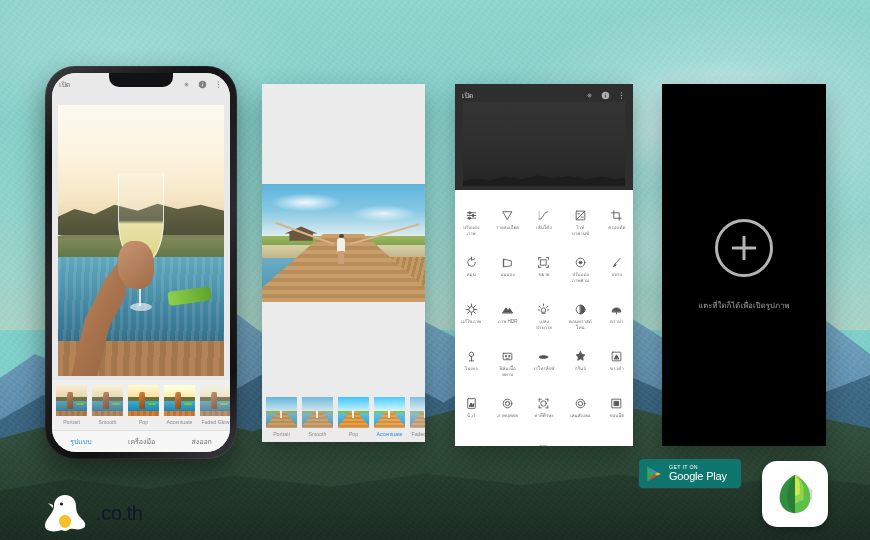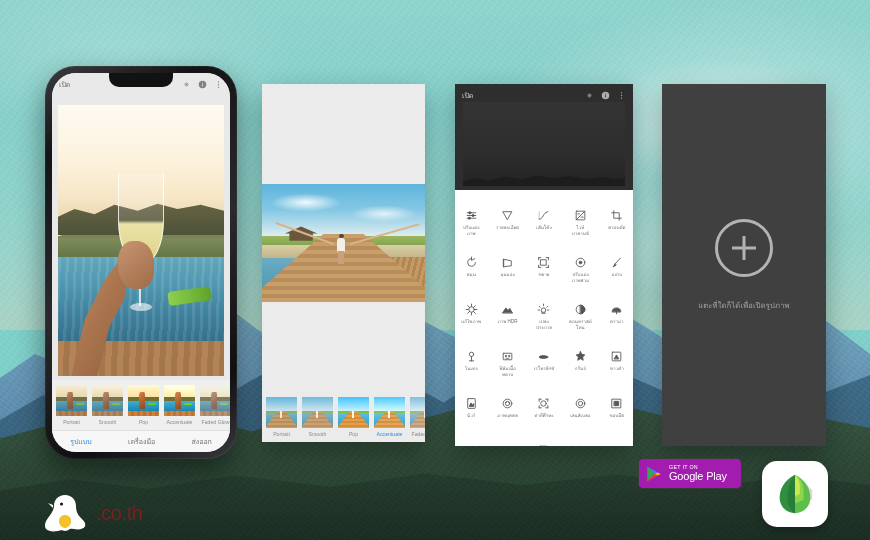--- a/index.html
+++ b/index.html
@@ -116,21 +116,21 @@
   #phone3 .darktop .ridge {
     position: absolute; left: 8px; right: 8px; bottom: 4px; height: 16px;
     background: #1d1d1d;
     clip-path: polygon(0% 70%, 8% 52%, 16% 66%, 26% 40%, 36% 58%, 46% 34%, 56% 52%,
                        66% 38%, 76% 56%, 86% 42%, 94% 58%, 100% 48%, 100% 100%, 0% 100%);
   }
 
   
   #phone4 {
     left: 662px; top: 84px; width: 164px; height: 362px;
-    background: #404040;
+    background: #000000;
     box-shadow: 0 10px 24px rgba(0,0,0,.3);
     display: flex; flex-direction: column; align-items: center; justify-content: center;
     overflow: hidden;
   }
   .plus-circle {
     width: 58px; height: 58px; border-radius: 50%;
     border: 3px solid #b3b3b3;
     position: relative;
   }
   .plus-circle::before, .plus-circle::after {
@@ -285,21 +285,21 @@
 
   
   .f-smooth    { filter: saturate(.92) brightness(1.04) contrast(.95); }
   .f-pop       { filter: saturate(1.45) contrast(1.12); }
   .f-accent    { filter: saturate(1.25) contrast(1.18) brightness(1.02); }
   .f-faded     { filter: saturate(.75) brightness(1.12) contrast(.88); }
 
   
   #storebadges { position: absolute; left: 638px; top: 458px; width: 104px; }
   .badge {
-    width: 104px; height: 31px; background: #a21caf;
+    width: 104px; height: 31px; background: #0f766e;
     border-radius: 5px; border: 1px solid #3a3a3a;
     display: flex; align-items: center; padding: 0 6px; gap: 6px;
     margin-bottom: 18px;
   }
   .badge .bicon { width: 18px; height: 18px; flex: none; }
   .badge .bicon svg { width: 100%; height: 100%; display: block; }
   .badge .btxt { line-height: 1.05; color: #fff; }
   .badge .btop { font-size: 5.3px; letter-spacing: .3px; display:block; }
   .badge .bbot { font-size: 11px; font-weight: 400; display:block; letter-spacing: -.2px; }
 
@@ -311,21 +311,21 @@
   }
   #appicon svg { width: 46px; height: 46px; display: block; }
 
   #franklogo {
     position: absolute; left: 42px; top: 492px;
     display: flex; align-items: center; gap: 8px;
   }
   #franklogo .penguin { width: 46px; height: 42px; flex: none; }
   #franklogo .penguin svg { width: 100%; height: 100%; display: block; }
   #franklogo .wordmark { color: #fff; font-size: 38px; font-weight: 700; letter-spacing: -1.2px; line-height: 1; }
-  #franklogo .tld { color: #7f1d1d; font-size: 20px; font-weight: 400; letter-spacing: -.4px; }
+  #franklogo .tld { color: #0f172a; font-size: 20px; font-weight: 400; letter-spacing: -.4px; }
 </style>
 </head>
 <body>
 
 <div id="bg">
   <div class="bg-sky"></div>
   <div class="bg-cloud1"></div>
   <div class="bg-cloud2"></div>
   <div class="bg-mtn-far"></div>
   <div class="bg-mtn-mid"></div>

